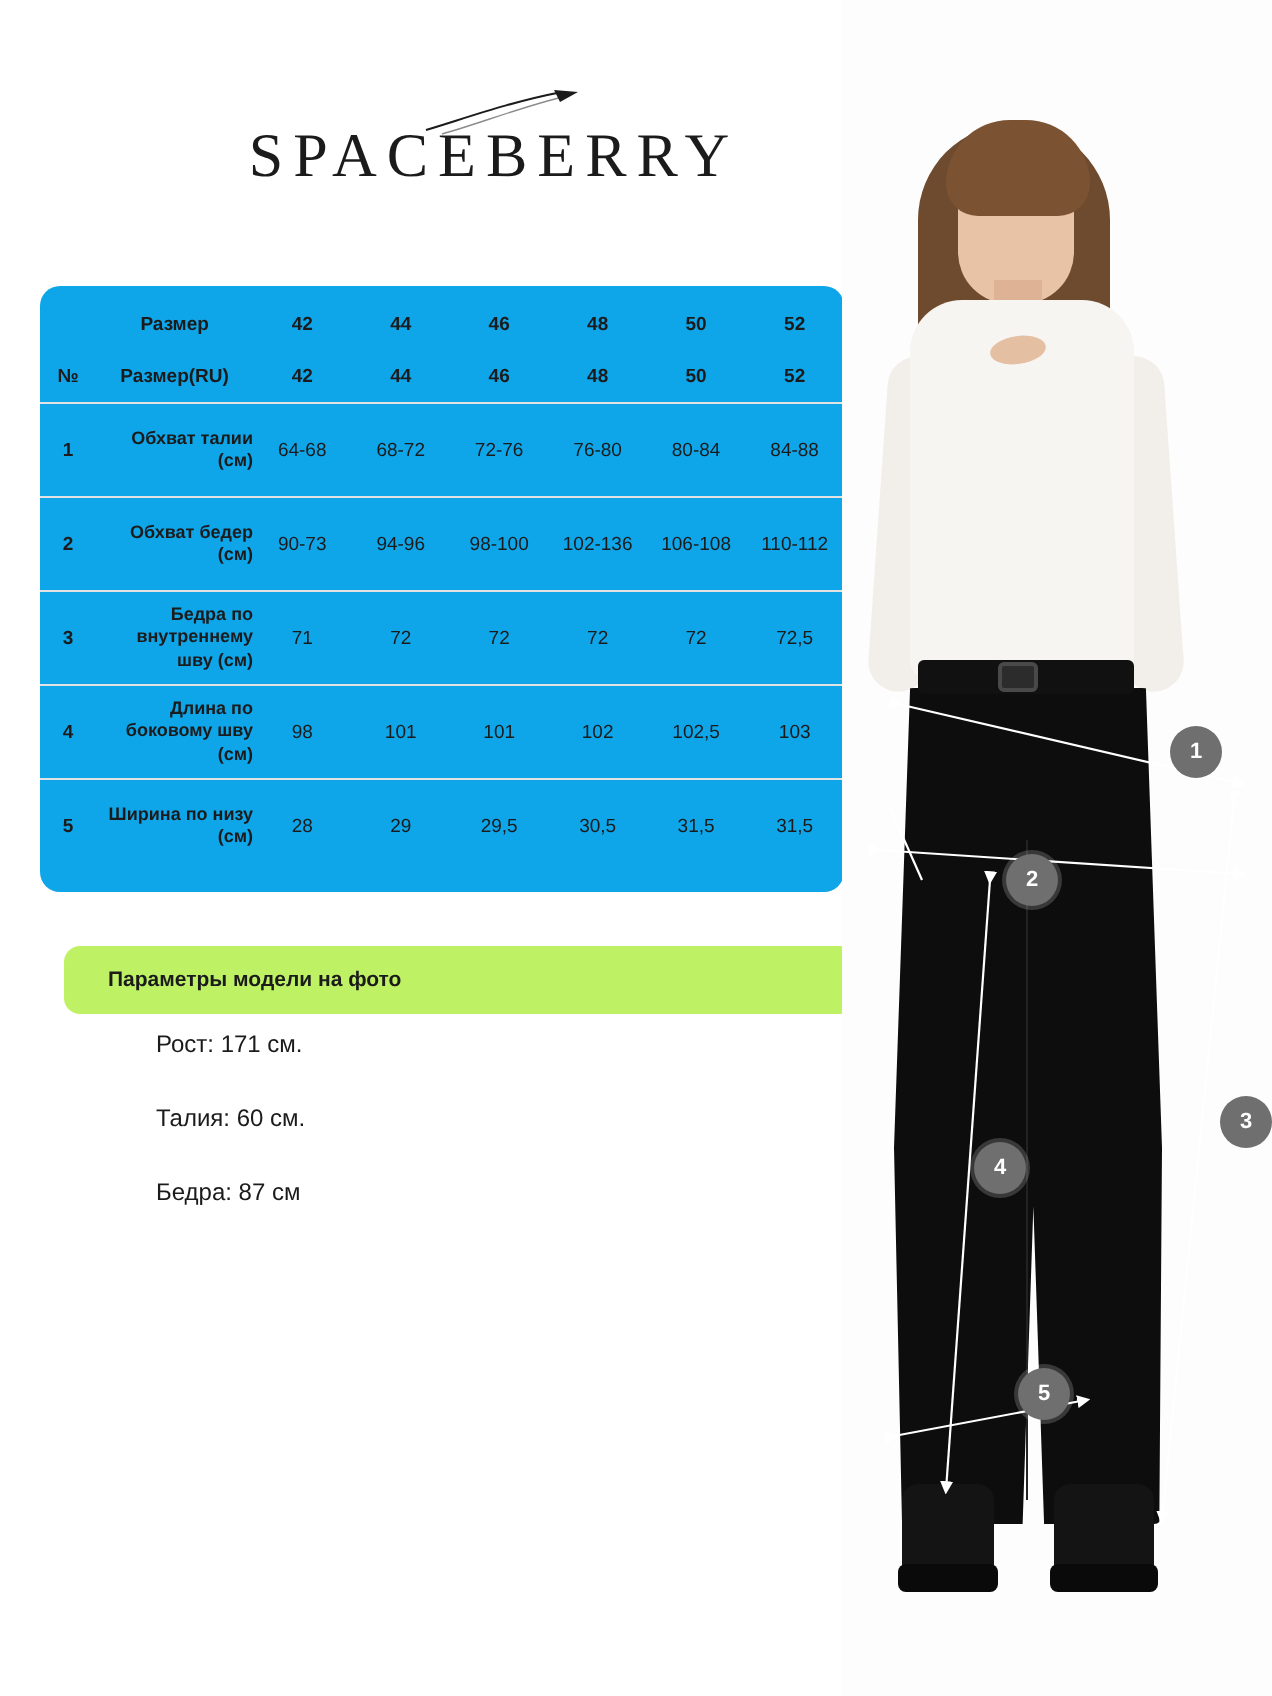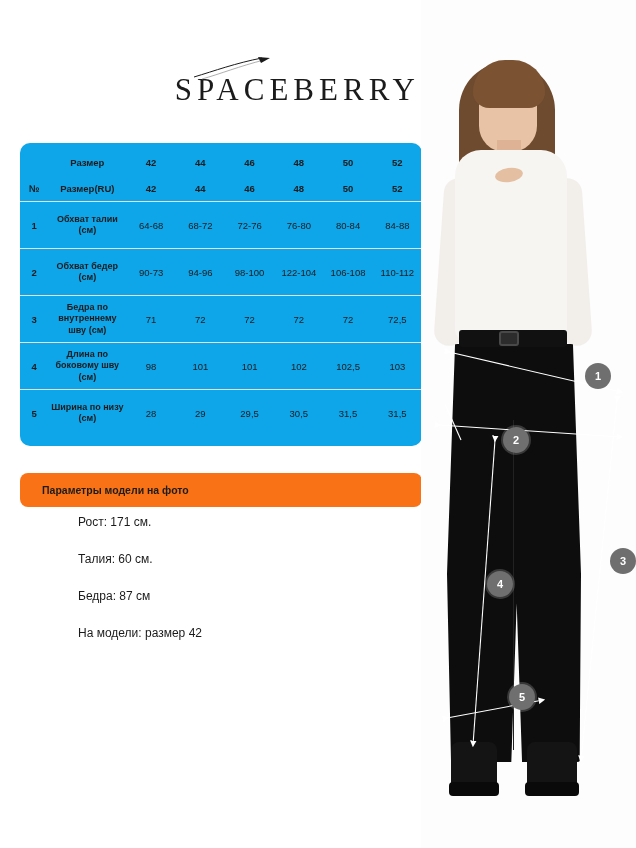--- a/index.html
+++ b/index.html
@@ -13,23 +13,24 @@
     font-family: "Liberation Sans", sans-serif;
     color: #1b1b1b;
     overflow: hidden;
     position: relative;
   }
 
   
   .brand {
     position: absolute;
     left: 0;
-    top: 72px;
+    top: 60px;
     width: 420px;
-    text-align: right;
+    text-align: center;
+    padding-left: 37px;
   }
   .brand-name {
     font-family: "Liberation Serif", serif;
     font-size: 31px;
     letter-spacing: 5px;
     color: #1b1b1b;
     font-weight: 400;
     white-space: nowrap;
   }
   .brand-swoosh {
@@ -82,33 +83,34 @@
     font-size: 9.5px;
   }
   tr.data-row td.num {
     font-weight: bold;
     font-size: 9.5px;
   }
   tr.data-row td.label {
     font-weight: bold;
     line-height: 1.25;
     font-size: 9px;
+    text-align: right;
   }
   .cell-divider td, .cell-divider th {
     border-bottom: 1px solid #e2e2e2;
   }
 
   
   .params-card {
     position: absolute;
-    left: 20px;
+    left: 32px;
     top: 473px;
     width: 402px;
     height: 34px;
-    background: #f97316;
+    background: #bef264;
     border-radius: 8px;
   }
   .params-title {
     position: absolute;
     left: 22px;
     top: 11px;
     font-size: 10.5px;
     font-weight: bold;
     color: #1b1b1b;
   }
@@ -371,21 +373,21 @@
         <td>76-80</td>
         <td>80-84</td>
         <td>84-88</td>
       </tr>
       <tr class="data-row cell-divider">
         <td class="num">2</td>
         <td class="label">Обхват бедер (см)</td>
         <td>90-73</td>
         <td>94-96</td>
         <td>98-100</td>
-        <td>122-104</td>
+        <td>102-136</td>
         <td>106-108</td>
         <td>110-112</td>
       </tr>
       <tr class="data-row cell-divider">
         <td class="num">3</td>
         <td class="label">Бедра по внутреннему шву (см)</td>
         <td>71</td>
         <td>72</td>
         <td>72</td>
         <td>72</td>
@@ -416,21 +418,20 @@
   </table>
 </div>
 
 <div class="params-card">
   <div class="params-title">Параметры модели на фото</div>
 </div>
 <div class="params-list">
   <div class="line">Рост: 171 см.</div>
   <div class="line">Талия: 60 см.</div>
   <div class="line">Бедра: 87 см</div>
-  <div class="line">На модели: размер 42</div>
 </div>
 
 <div class="photo">
   <div class="photo-inner">
     <div class="bg-soft"></div>
     <div class="hair-back"></div>
     <div class="face"></div>
     <div class="hair-top"></div>
     <div class="neck"></div>
     <div class="arm-l"></div>

